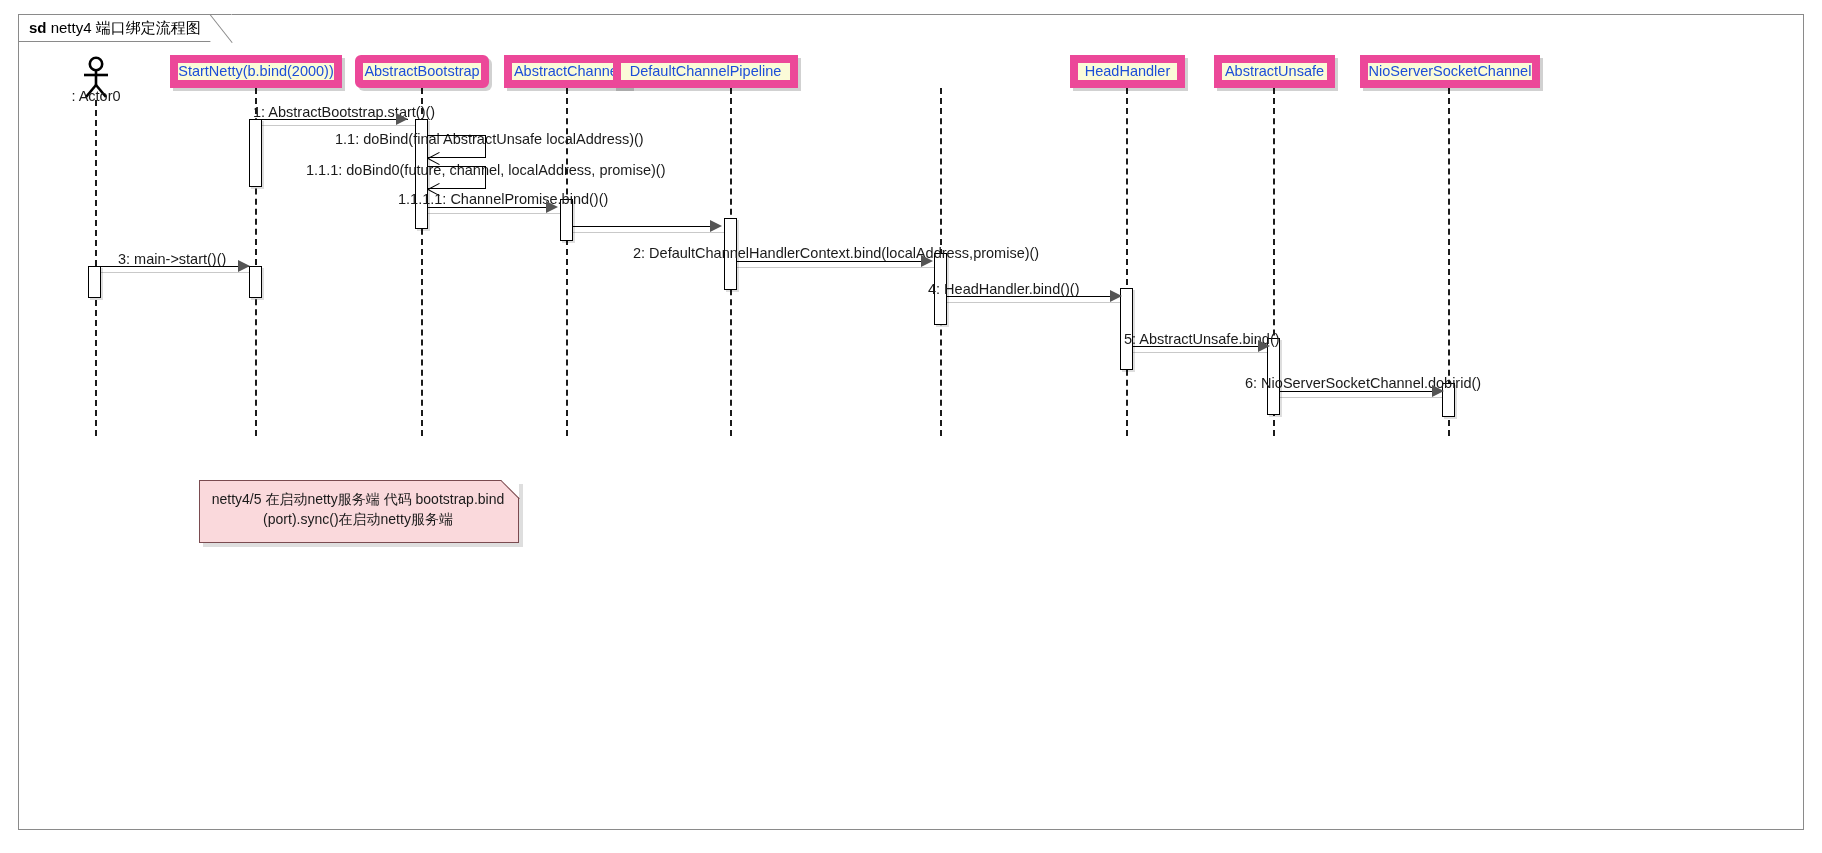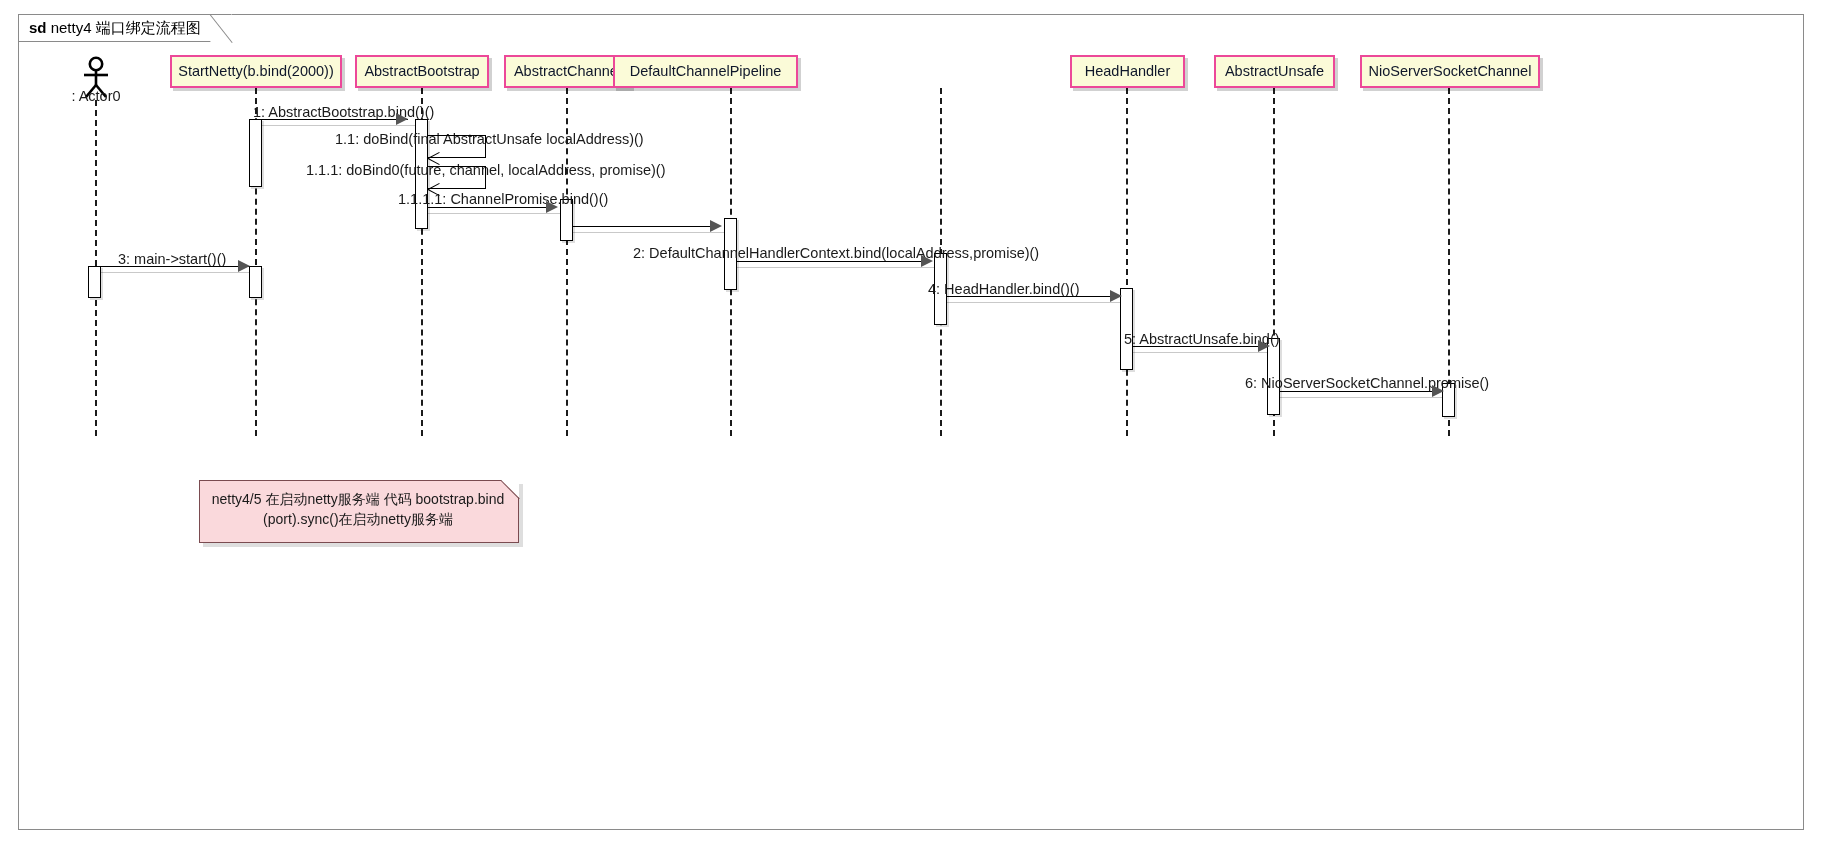--- a/index.html
+++ b/index.html
@@ -53,25 +53,25 @@
     z-index: 8;
     width: 1px;
     background: #8a8a8a;
     transform-origin: top left;
   }
 
   
   .lifeline-head {
     position: absolute;
     background: #fbfbd8;
-    border: 2px solid #ec4899;
+    border: 8px solid #ec4899;
     box-shadow: 3px 3px 0 rgba(0,0,0,0.18);
     text-align: center;
     font-size: 14.5px;
-    color: #0f172a;
+    color: #1d4ed8;
     line-height: 1;
     display: flex;
     align-items: center;
     justify-content: center;
     white-space: nowrap;
     z-index: 4;
   }
   .lifeline-line {
     position: absolute;
     width: 0;
@@ -201,21 +201,21 @@
     </svg>
   </div>
   <div class="actor-label" style="left:46px; top:88px; width:100px;">: Actor0</div>
   <div class="lifeline-line" style="left:95px; top:100px; height:336px;"></div>
 
   <div class="lifeline-head" style="left:170px; top:55px; width:172px; height:33px;">
     <span>StartNetty(b.bind(2000))</span>
   </div>
   <div class="lifeline-line" style="left:255px; top:88px; height:348px;"></div>
 
-  <div class="lifeline-head" style="left:355px; top:55px; width:134px; height:33px;">
+  <div class="lifeline-head" style="left:355px; top:55px; width:134px; height:33px;border-radius:6px;">
     <span>AbstractBootstrap</span>
   </div>
   <div class="lifeline-line" style="left:421px; top:88px; height:348px;"></div>
 
   <div class="lifeline-head" style="left:504px; top:55px; width:127px; height:33px;">
     <span>AbstractChannel</span>
   </div>
   <div class="lifeline-line" style="left:566px; top:88px; height:348px;"></div>
 
   <div class="lifeline-head" style="left:613px; top:55px; width:185px; height:33px;">
@@ -253,21 +253,21 @@
   <div class="activation" style="left:724px; top:218px; width:13px; height:72px;"></div>
 
   <div class="activation" style="left:934px; top:253px; width:13px; height:72px;"></div>
 
   <div class="activation" style="left:1120px; top:288px; width:13px; height:82px;"></div>
 
   <div class="activation" style="left:1267px; top:338px; width:13px; height:77px;"></div>
 
   <div class="activation" style="left:1442px; top:383px; width:13px; height:34px;"></div>
 
-  <div class="msg-label" style="left:253px; top:104px;">1: AbstractBootstrap.bind()()</div>
+  <div class="msg-label" style="left:253px; top:104px;">1: AbstractBootstrap.start()()</div>
   <div class="msg-line" style="left:256px; top:119px; width:152px;"></div>
   <div class="msg-arrow filled-right" style="left:396px; top:113px;"></div>
   <div class="return-line" style="left:256px; top:125px; width:160px;"></div>
 
   <div class="msg-label" style="left:335px; top:131px;">1.1: doBind(final AbstractUnsafe localAddress)()</div>
   <div class="self-call" style="left:428px; top:135px; width:58px; height:23px;"></div>
   <div class="arrow-barb" style="left:428px; top:158px; width:13px; transform:rotate(-28deg);"></div>
   <div class="arrow-barb" style="left:428px; top:158px; width:13px; transform:rotate(28deg);"></div>
 
   <div class="msg-label" style="left:306px; top:162px;">1.1.1: doBind0(future, channel, localAddress, promise)()</div>
@@ -297,21 +297,21 @@
   <div class="msg-label" style="left:928px; top:281px;">4: HeadHandler.bind()()</div>
   <div class="msg-line" style="left:947px; top:296px; width:172px;"></div>
   <div class="msg-arrow filled-right" style="left:1110px; top:290px;"></div>
   <div class="return-line" style="left:947px; top:302px; width:178px;"></div>
 
   <div class="msg-label" style="left:1124px; top:331px;">5: AbstractUnsafe.bind()</div>
   <div class="msg-line" style="left:1133px; top:346px; width:133px;"></div>
   <div class="msg-arrow filled-right" style="left:1258px; top:340px;"></div>
   <div class="return-line" style="left:1133px; top:352px; width:138px;"></div>
 
-  <div class="msg-label" style="left:1245px; top:375px;">6: NioServerSocketChannel.promise()</div>
+  <div class="msg-label" style="left:1245px; top:375px;">6: NioServerSocketChannel.dobirid()</div>
   <div class="msg-line" style="left:1280px; top:391px; width:161px;"></div>
   <div class="msg-arrow filled-right" style="left:1432px; top:385px;"></div>
   <div class="return-line" style="left:1280px; top:397px; width:166px;"></div>
 
   <div id="note" style="left:199px; top:480px; width:320px; height:63px;text-align:center;">
     <span class="note-line">netty4/5 在启动netty服务端 代码  bootstrap.bind</span>
     <span class="note-line">(port).sync()在启动netty服务端</span>
   </div>
   <div id="note-fold-white" style="left:501px; top:480px;"></div>
   <div id="note-fold-line" style="left:501px; top:480px; width:25.5px; transform:rotate(45deg);"></div>

